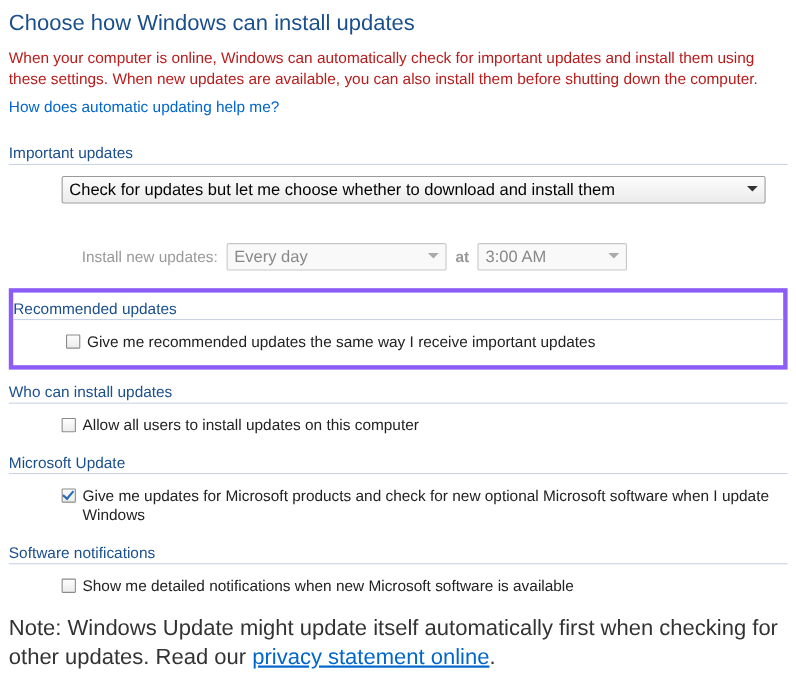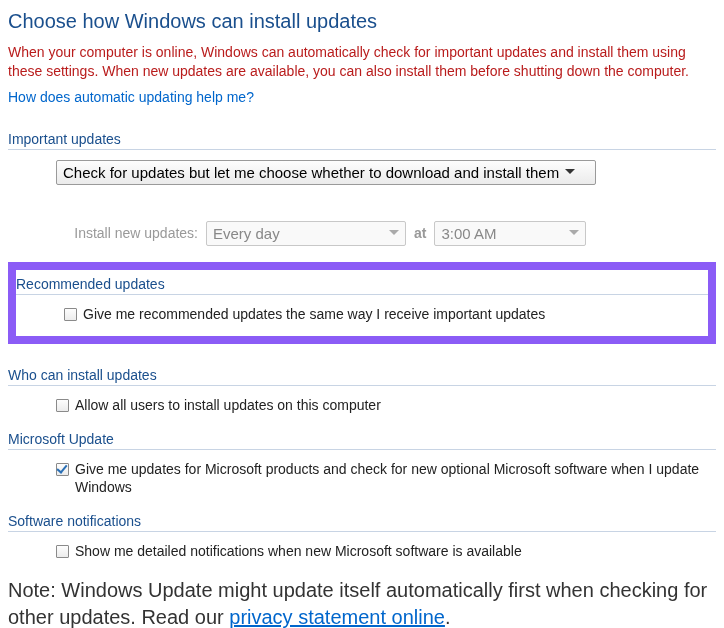--- a/index.html
+++ b/index.html
@@ -54,29 +54,29 @@
       align-items: center;
       background: linear-gradient(to bottom, #fdfdfd, #ebebeb);
       border: 1px solid #9a9a9a;
       border-radius: 2px;
       padding: 3px 6px;
       font-size: 15px;
       cursor: pointer;
       min-height: 24px;
     }
     .dropdown-main {
-      width: 540px;
-      justify-content: flex-start;
+      width: 640px;
+      justify-content: space-between;
     }
     .dropdown-small {
       width: 200px;
       justify-content: space-between;
     }
     .dropdown-time {
-      width: 152px;
+      width: 136px;
       justify-content: space-between;
     }
     .dropdown-arrow {
       margin-left: 6px;
       display: inline-flex;
     }
     .schedule-row {
       display: flex;
       align-items: center;
       gap: 8px;
@@ -125,23 +125,23 @@
       position: absolute;
       left: 2px;
       top: -1px;
       width: 4px;
       height: 8px;
       border: solid #2a6fb5;
       border-width: 0 2px 2px 0;
       transform: rotate(40deg);
     }
     .highlight-box {
-      border: 8px solid #8b5cf6;
+      border: 4px solid #8b5cf6;
       padding: 6px 0 12px 0;
-      margin-bottom: 23px;
+      margin-bottom: 12px;
     }
     .highlight-box .section-header {
       margin-left: 0;
       margin-right: 0;
       border-bottom: 1px solid #c8d4e4;
     }
     .note-text {
       color: #333;
       font-size: 20px;
       margin-top: 10px;

